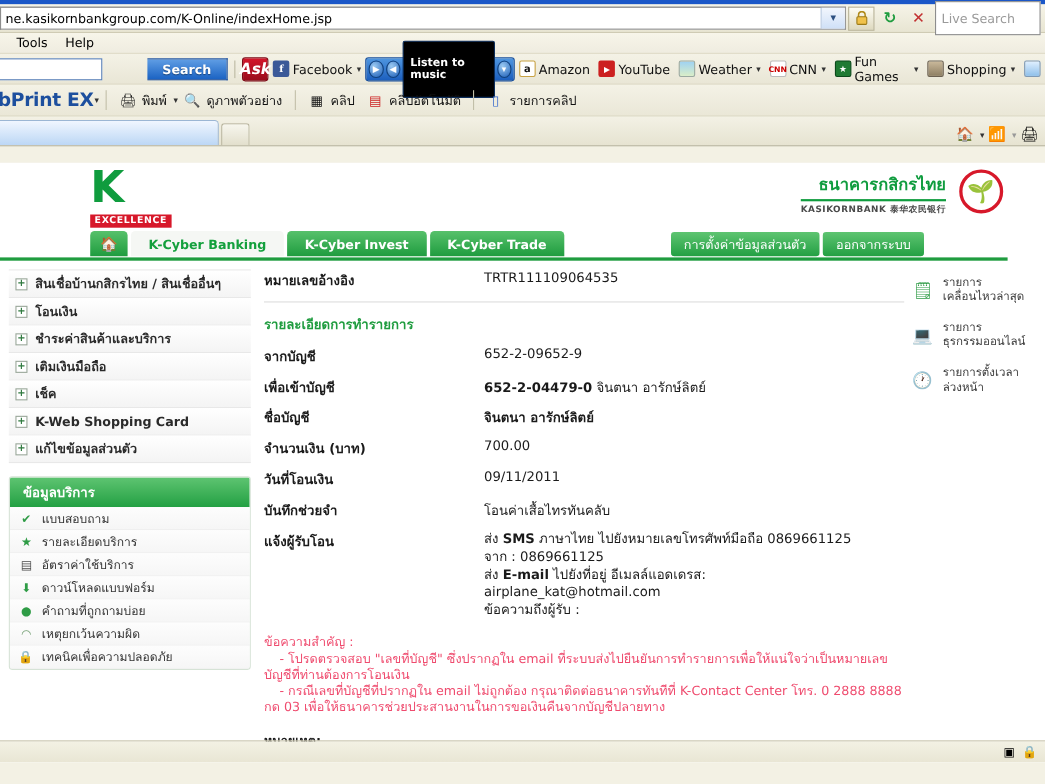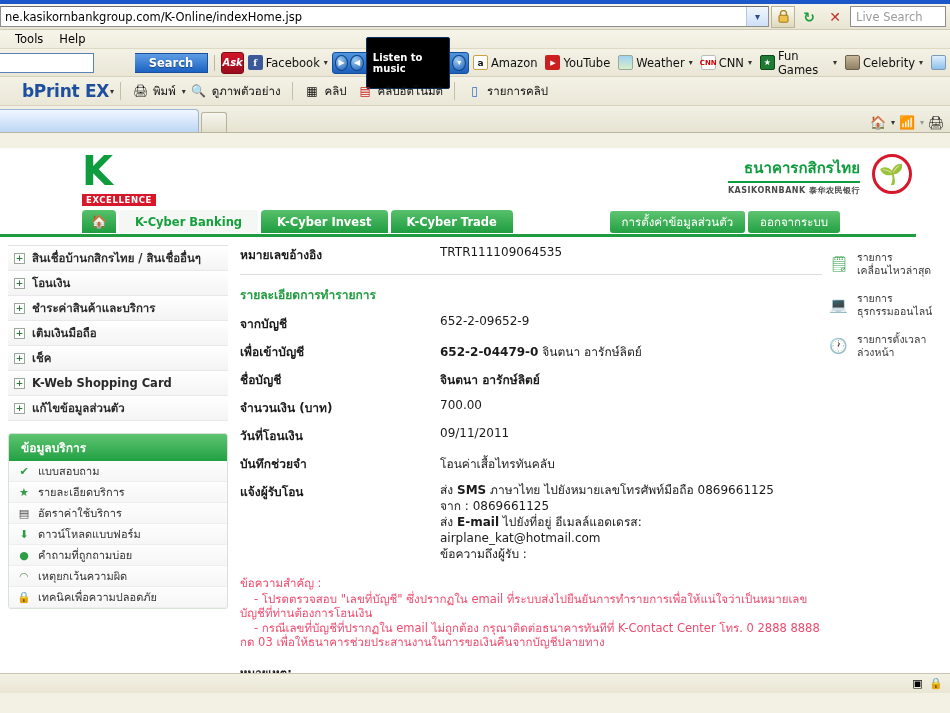--- a/index.html
+++ b/index.html
@@ -41,21 +41,21 @@
     display: flex; align-items: center; justify-content: center;
     color: #2c4f80; font-size: 10px;
   }
   .chrome-btn {
     width: 24px; height: 22px; margin-left: 2px;
     border: 1px solid transparent;
     display: flex; align-items: center; justify-content: center;
   }
   .lock-btn { background: linear-gradient(#fdfcf4, #ded9bf); border: 1px solid #b9b49a; }
   .live-search {
-    width: 96px; height: 21px; margin-left: 3px; margin-right: 2px;
+    width: 96px; height: 31px; margin-left: 3px; margin-right: 2px;
     background: #fff; border: 1px solid #8d8d8d;
     display: flex; align-items: center; padding-left: 5px;
     font-size: 11.5px; color: #9a9a9a;
   }
 
   
   .menu-row {
     height: 19px; display: flex; align-items: center;
     background: linear-gradient(#f7f5e9, #efece0);
     padding-left: 12px; gap: 10px;
@@ -82,21 +82,21 @@
     display: flex; align-items: center;
     text-shadow: 0 1px 1px rgba(0,0,0,.4);
     margin-left: 41px;
   }
   .tb-sep { width: 1px; height: 18px; background: #c2bfa9; margin: 0 6px; }
   .grip { width: 6px; height: 16px; margin: 0 4px; position: relative; }
   .grip:before { content:""; position:absolute; left:2px; top:0; width:1px; height:16px; background:#bbb8a2; }
   .ask-logo {
     width: 24px; height: 22px; border-radius: 3px;
     background: linear-gradient(#d3152a, #9a0d1c);
-    color: #fff; font-size: 10px; font-weight: bold; font-style: italic;
+    color: #fff; font-size: 14px; font-weight: bold; font-style: italic;
     display: flex; align-items: center; justify-content: center;
     border: 1px solid #7d0a16;
   }
   .tb-link {
     display: flex; align-items: center; gap: 3px;
     font-size: 11.5px; color: #101010; padding: 0 4px; height: 22px;
   }
   .tb-ico { width: 15px; height: 15px; border-radius: 2px; display: flex;
     align-items: center; justify-content: center; font-size: 9px; color: #fff; flex: 0 0 auto; }
   .ico-fb { background: #3b5998; font-weight: bold; font-family: "DejaVu Serif", serif; }
@@ -122,21 +122,20 @@
   .music-lcd {
     background: #000; color: #ffffff; font-size: 10px; font-weight: bold;
     padding: 14px 6px; border-radius: 2px; border: 1px solid #0c2e5c;
   }
 
   
   .wp-row {
     height: 29px; display: flex; align-items: center;
     background: linear-gradient(#f4f2e6, #eae7d7);
     border-bottom: 1px solid #d6d2bc;
-    padding-left: 24px;
   }
   .wp-brand {
     font-size: 17px; font-weight: bold; color: #1d4f9e;
     font-family: "DejaVu Sans", sans-serif; letter-spacing: -.3px;
     margin-left: -2px;
   }
   .wp-item { display: flex; align-items: center; gap: 4px; font-size: 11.5px; color: #111; padding: 0 5px; }
   .wp-ico { width: 17px; height: 17px; display: flex; align-items: center; justify-content: center; font-size: 12px; }
 
   
@@ -356,21 +355,21 @@
       <span>CNN</span>
       <span class="caret">▾</span>
     </div>
     <div class="tb-link">
       <span class="tb-ico ico-fg">★</span>
       <span>Fun Games</span>
       <span class="caret">▾</span>
     </div>
     <div class="tb-link">
       <span class="tb-ico ico-cel"></span>
-      <span>Celebrity</span>
+      <span>Shopping</span>
       <span class="caret">▾</span>
     </div>
     <div class="tb-link">
       <span class="tb-ico ico-last"></span>
     </div>
   </div>
 
   <div class="wp-row">
     <span class="wp-brand">bPrint EX</span>
     <span class="caret">▾</span>

